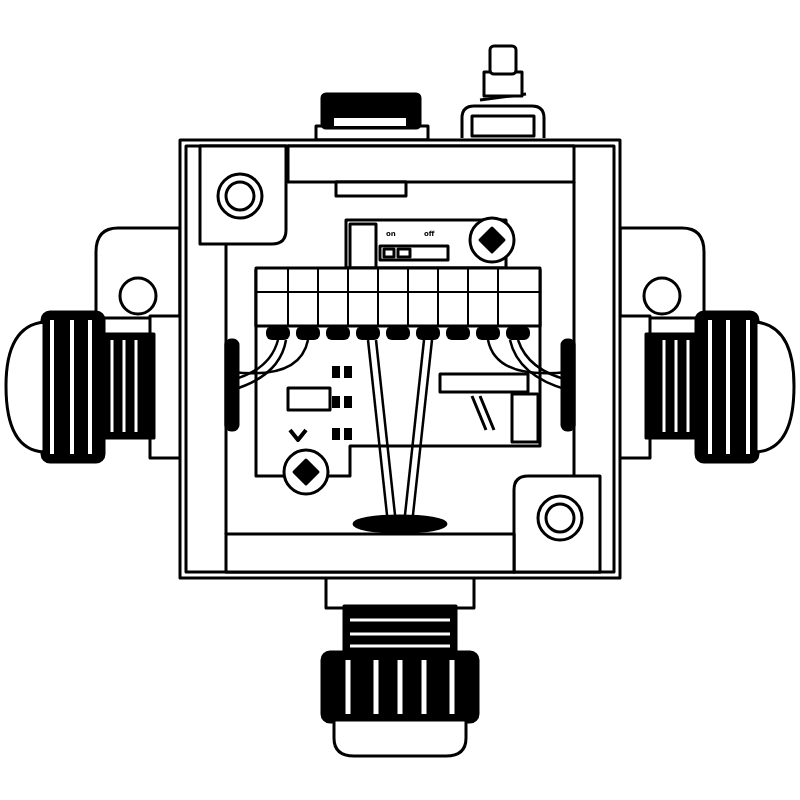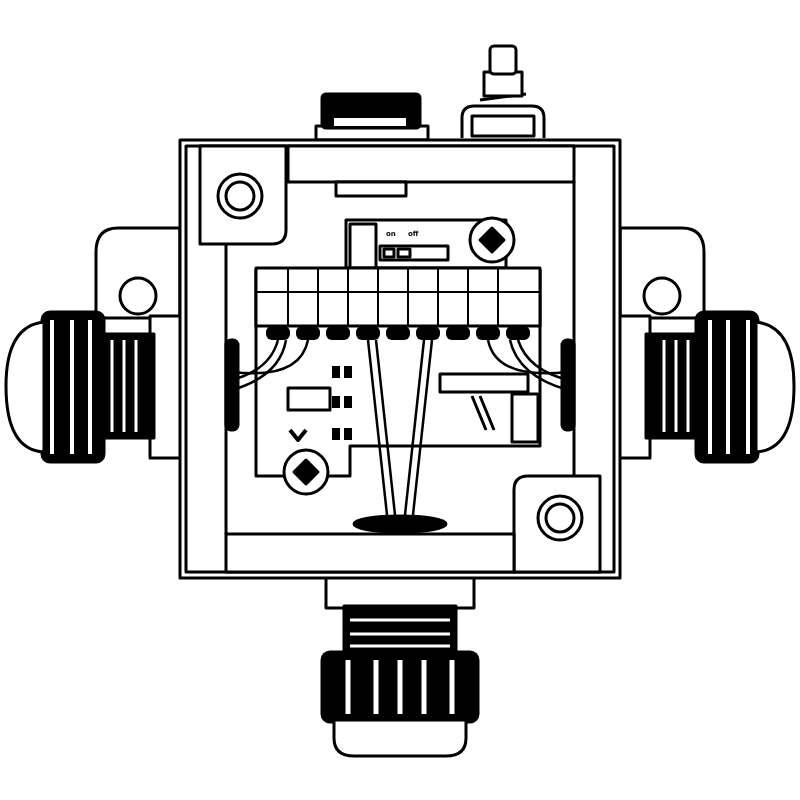--- a/index.html
+++ b/index.html
@@ -171,14 +171,14 @@
           <path d="M376 340 L396 524"></path>
       <path d="M424 340 L404 524"></path>
           <path d="M432 340 L412 524"></path>
     </g>
     <ellipse cx="400" cy="524" rx="46" ry="8" fill="#000"></ellipse>
     <rect x="226" y="340" width="12" height="90" rx="5" fill="#000"></rect>
     <rect x="562" y="340" width="12" height="90" rx="5" fill="#000"></rect>
   </g>
 </svg>
 <span class="lbl" style="left:386px;top:230px">on</span>
-<span class="lbl" style="left:408px;top:230px">off</span>
+<span class="lbl" style="left:424px;top:230px">off</span>
 </div>
 
 </body></html>

